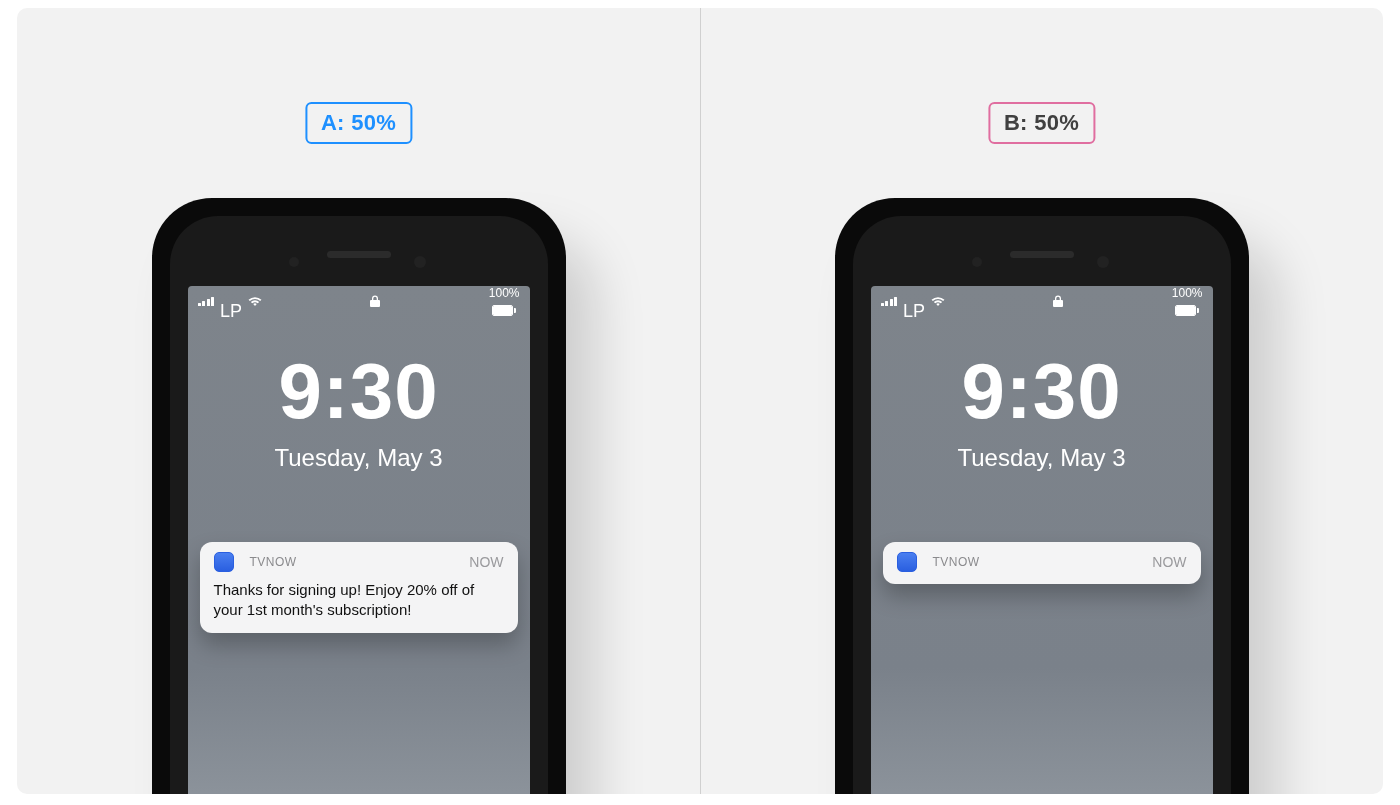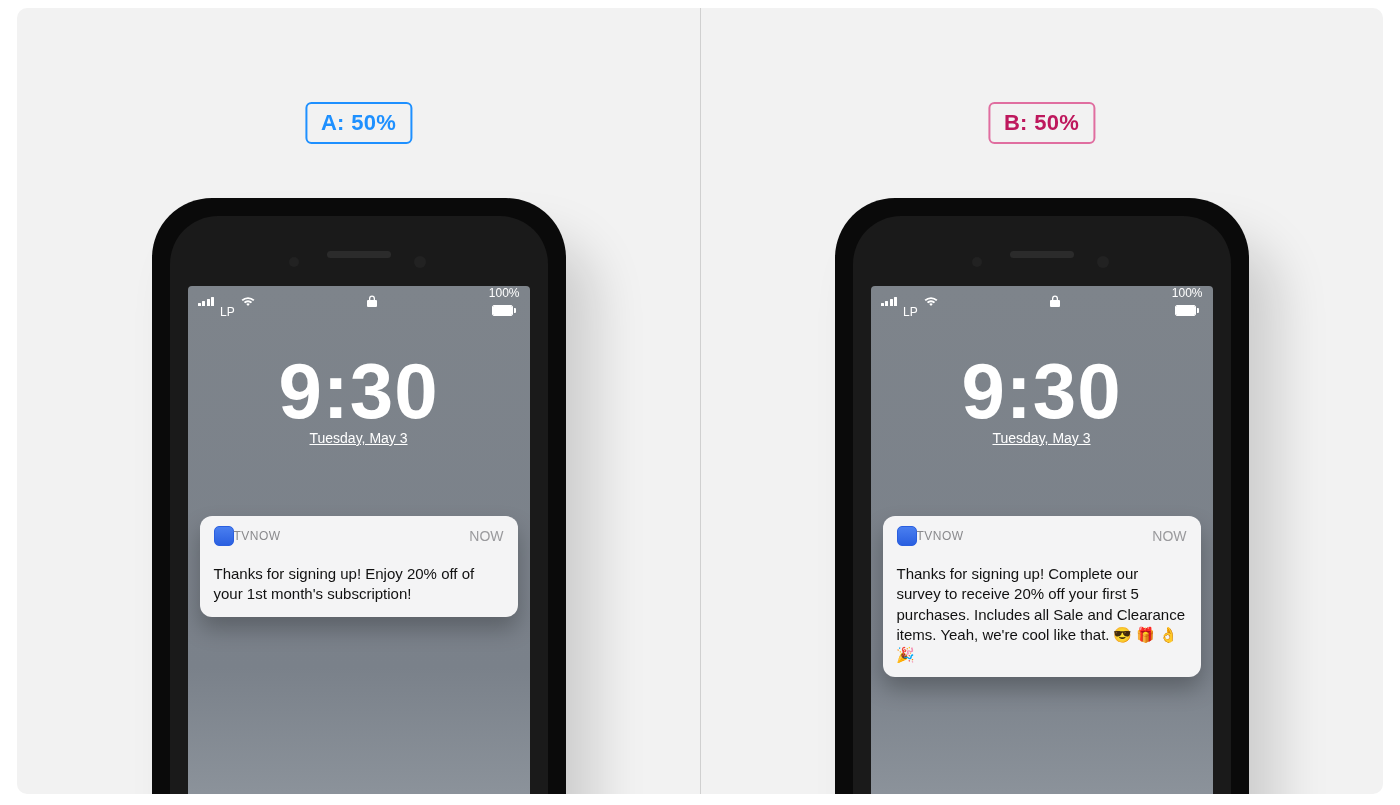--- a/index.html
+++ b/index.html
@@ -49,21 +49,21 @@
     transform: translateX(-50%);
     font-size: 22px;
     font-weight: 600;
     letter-spacing: 0.3px;
     padding: 6px 14px;
     border-radius: 6px;
     border: 2px solid;
     background: transparent;
   }
   .variant-a { color: #1e90ff; border-color: #1e90ff; }
-  .variant-b { color: #be185d; border-color: #e06ea0; }
+  .variant-b { color: #404040; border-color: #e06ea0; }
 
   
   .phone-wrap {
     position: absolute;
     top: 190px;
     left: 50%;
     transform: translateX(-50%);
   }
 
   .phone-shadow {
@@ -155,21 +155,21 @@
   .status-center { flex: 1; display: flex; justify-content: center; }
   .status-right { display: flex; align-items: center; gap: 5px; flex-direction: column; }
 
   .sig-bars { display: flex; align-items: flex-end; gap: 1.5px; height: 10px; }
   .sig-bars span { width: 3px; background: #fff; border-radius: 0.5px; }
   .sig-bars span:nth-child(1){height:3px}
   .sig-bars span:nth-child(2){height:5px}
   .sig-bars span:nth-child(3){height:7px}
   .sig-bars span:nth-child(4){height:9px}
 
-  .carrier { font-size: 12px; margin-top: 21px; }
+  .carrier { font-size: 18px; margin-top: 21px; }
 
   .wifi-ic { width: 14px; height: 11px; }
 
   .lock-ic { width: 10px; height: 12px; }
 
   .batt-text { font-size: 12px; }
   .batt-ic { width: 24px; height: 11px; position: relative; }
   .batt-body { position:absolute; inset:0 3px 0 0; border:1px solid #fff; border-radius:2px; }
   .batt-fill { position:absolute; inset:1px 4px 1px 1px; background:#fff; border-radius:1px; }
   .batt-tip  { position:absolute; right:0; top:3px; width:2px; height:5px; background:#fff; border-radius:0 1px 1px 0; }
@@ -180,57 +180,57 @@
     color: #fff;
     margin-top: 42px;
   }
   .clock {
     font-size: 78px;
     font-weight: 700;
     line-height: 1;
     letter-spacing: 1px;
   }
   .datestr {
-    font-size: 14px;
+    margin-top: 14px;
+    font-size: 24px;
     font-weight: 300;
-    text-decoration: underline;
   }
 
   
   .notif {
     margin: 70px 12px 0 12px;
     background: #f4f4f5;
     border-radius: 12px;
     padding: 10px 14px 12px 14px;
     box-shadow: 0 12px 22px rgba(0,0,0,0.25);
   }
   .notif-head {
     display: flex;
     align-items: center;
-    gap: 0;
+    gap: 16px;
   }
   .notif-appicon {
     width: 20px;
     height: 20px;
     border-radius: 5px;
     background: linear-gradient(180deg, #4a7ff0, #2a5fe0);
     border: 1px solid #2a5fe0;
   }
   .notif-appname {
     font-size: 12px;
     letter-spacing: 0.5px;
     color: #8a8a8d;
   }
   .notif-when {
     margin-left: auto;
     font-size: 14px;
     color: #9a9a9d;
   }
   .notif-body {
-    margin-top: 18px;
+    margin-top: 8px;
     font-size: 15px;
     line-height: 1.35;
     color: #111;
   }
 </style>
 </head>
 <body>
 
 <div class="canvas">
   <div class="divider"></div>
@@ -345,21 +345,20 @@
               <div class="clock">9:30</div>
               <div class="datestr">Tuesday, May 3</div>
             </div>
 
             <div class="notif">
               <div class="notif-head">
                 <div class="notif-appicon"></div>
                 <span class="notif-appname">TVNOW</span>
                 <span class="notif-when">NOW</span>
               </div>
-              <div class="notif-body">Thanks for signing up! Complete our survey to receive 20% off your first 5 purchases. Includes all Sale and Clearance items. Yeah, we're cool like that.  😎 🎁 👌 🎉</div>
             </div>
 
           </div>
         </div>
       </div>
     </div>
   </div>
 
 </div>
 

